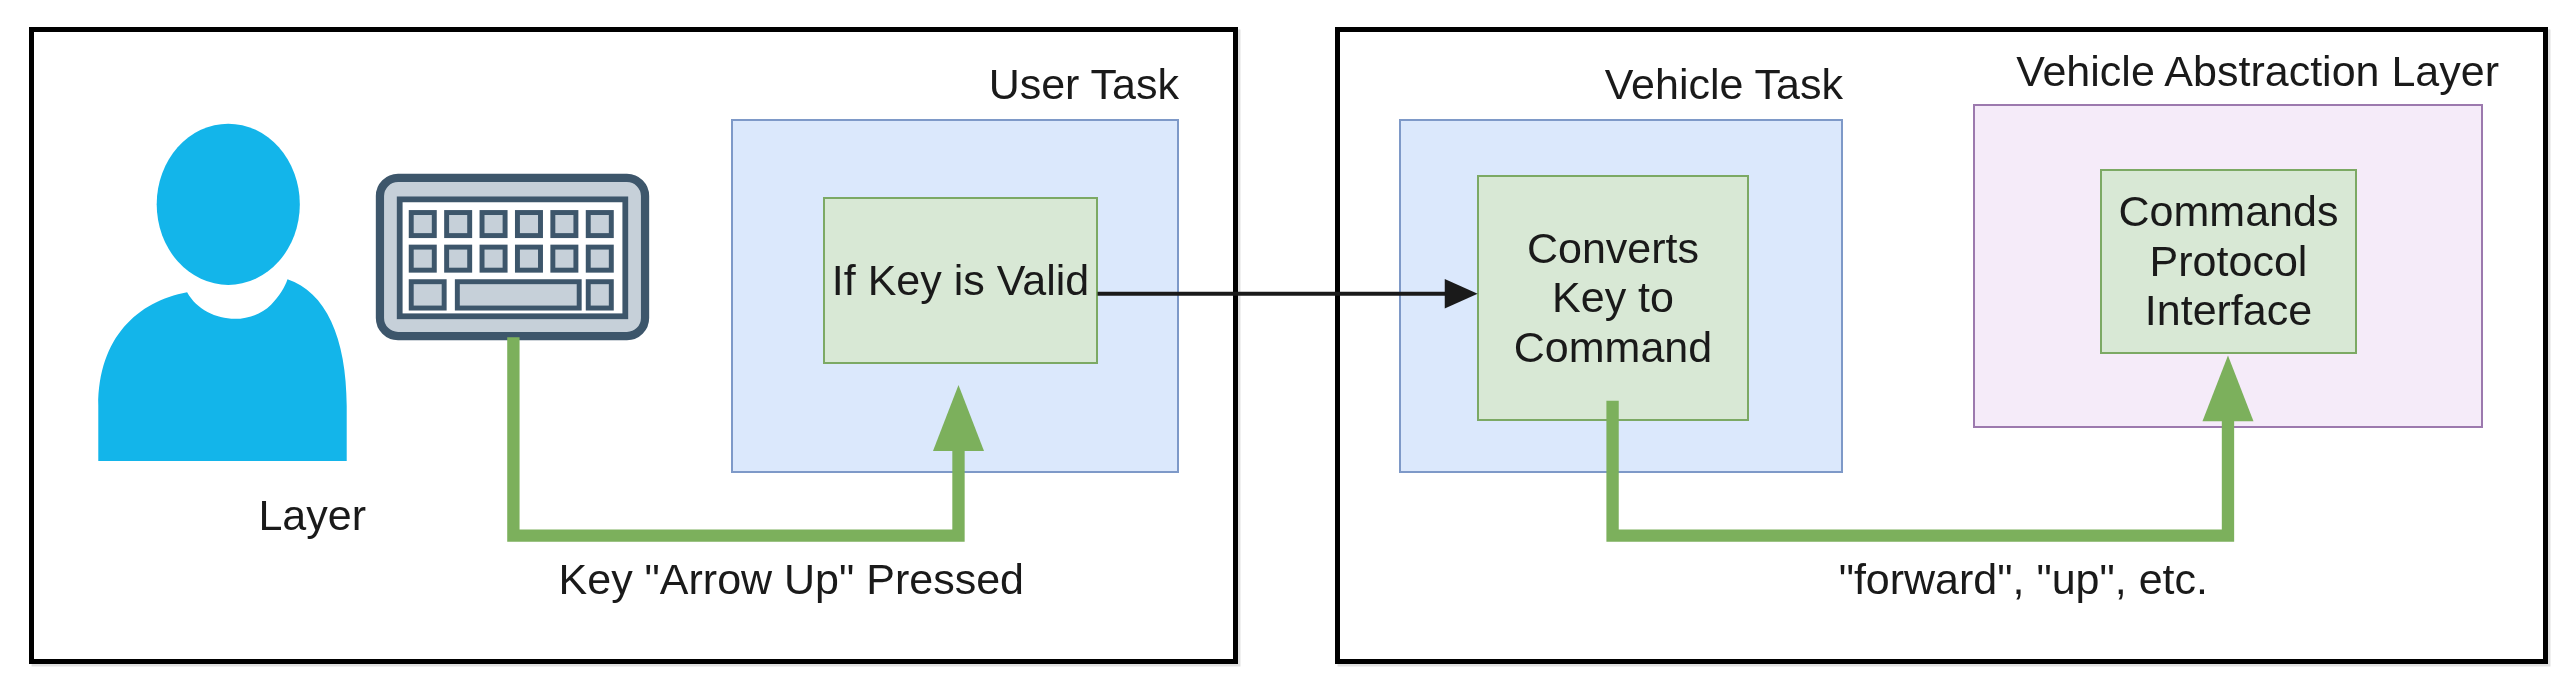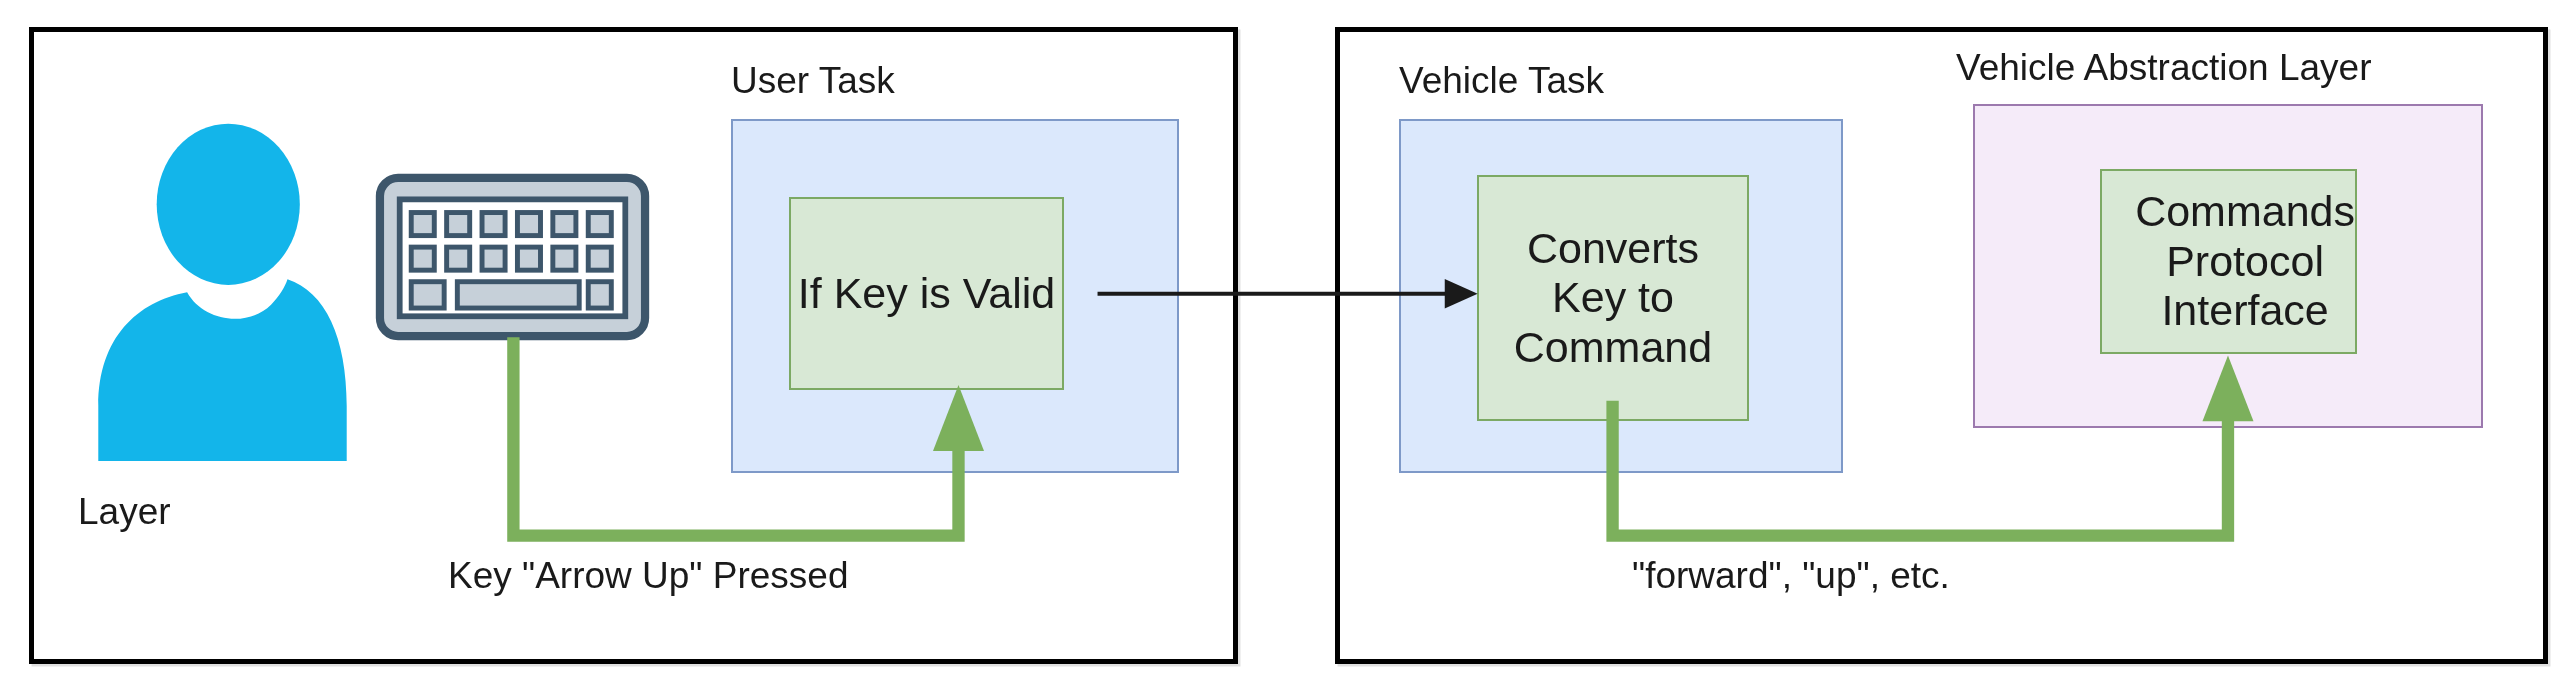--- a/index.html
+++ b/index.html
@@ -54,29 +54,29 @@
     border: 2.5px solid #7ca964;
     background: #d8e8d5;
     display: flex;
     align-items: center;
     justify-content: center;
     text-align: center;
     font-size: 43px;
     line-height: 1.15;
     white-space: pre-line;
   }
-  #if-key-valid-node   { left: 789px; top: 197px; width: 275px; height: 193px; }
+  #if-key-valid-node   { left: 823px; top: 197px; width: 275px; height: 167px; }
   #converts-node       { left: 1477px; top: 175px; width: 272px; height: 246px; }
-  #commands-node       { left: 2100px; top: 169px; width: 257px; height: 185px; justify-content: flex-end; }
+  #commands-node       { left: 2100px; top: 169px; width: 257px; height: 185px; }
 
   
   .title {
     position: absolute;
-    text-align: left;
-    font-size: 37px;
+    text-align: right;
+    font-size: 43px;
     line-height: 1.1;
   }
   #user-task-title        { left: 731px;  top: 61px;  width: 448px; }
   #vehicle-task-title     { left: 1399px; top: 61px;  width: 444px; }
   #val-title              { left: 1956px; top: 48px;  width: 543px; }
   #user-label             { left: 78px;   top: 492px; width: 288px; }
   #keypress-edge-label    { left: 448px;  top: 556px; width: 576px; }
   #command-edge-label     { left: 1632px; top: 556px; width: 576px; }
 
   .overlay {

